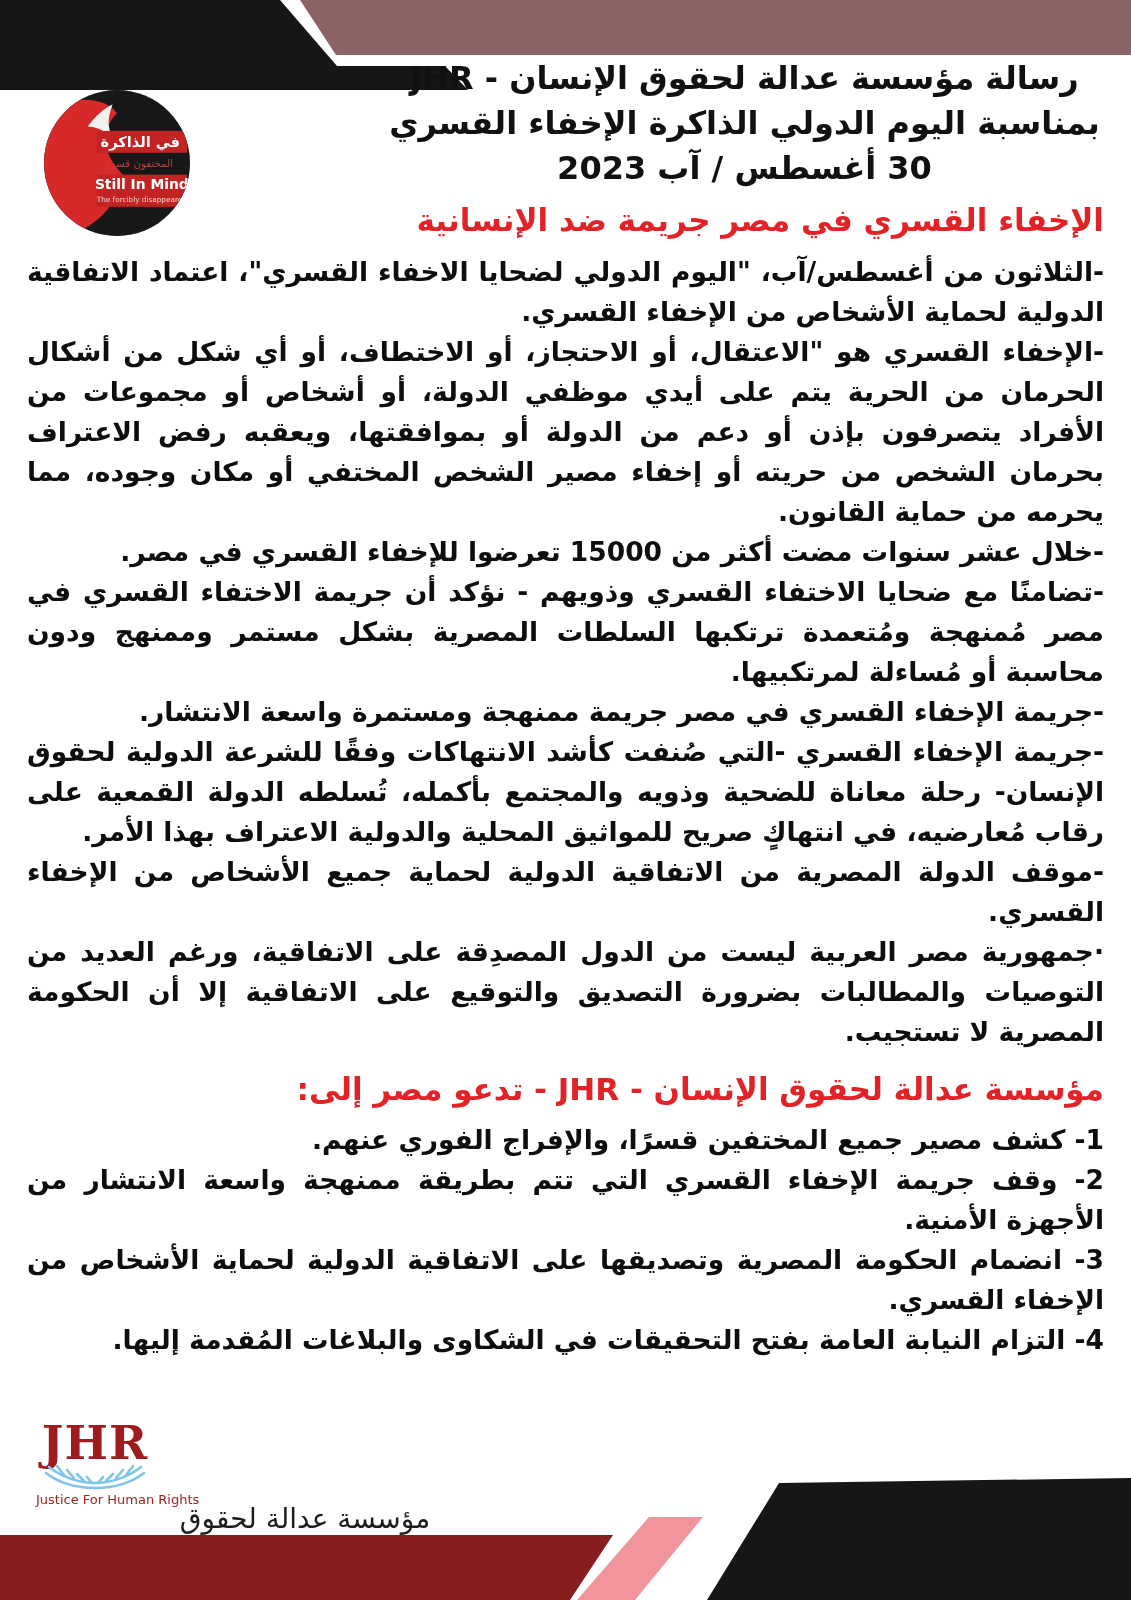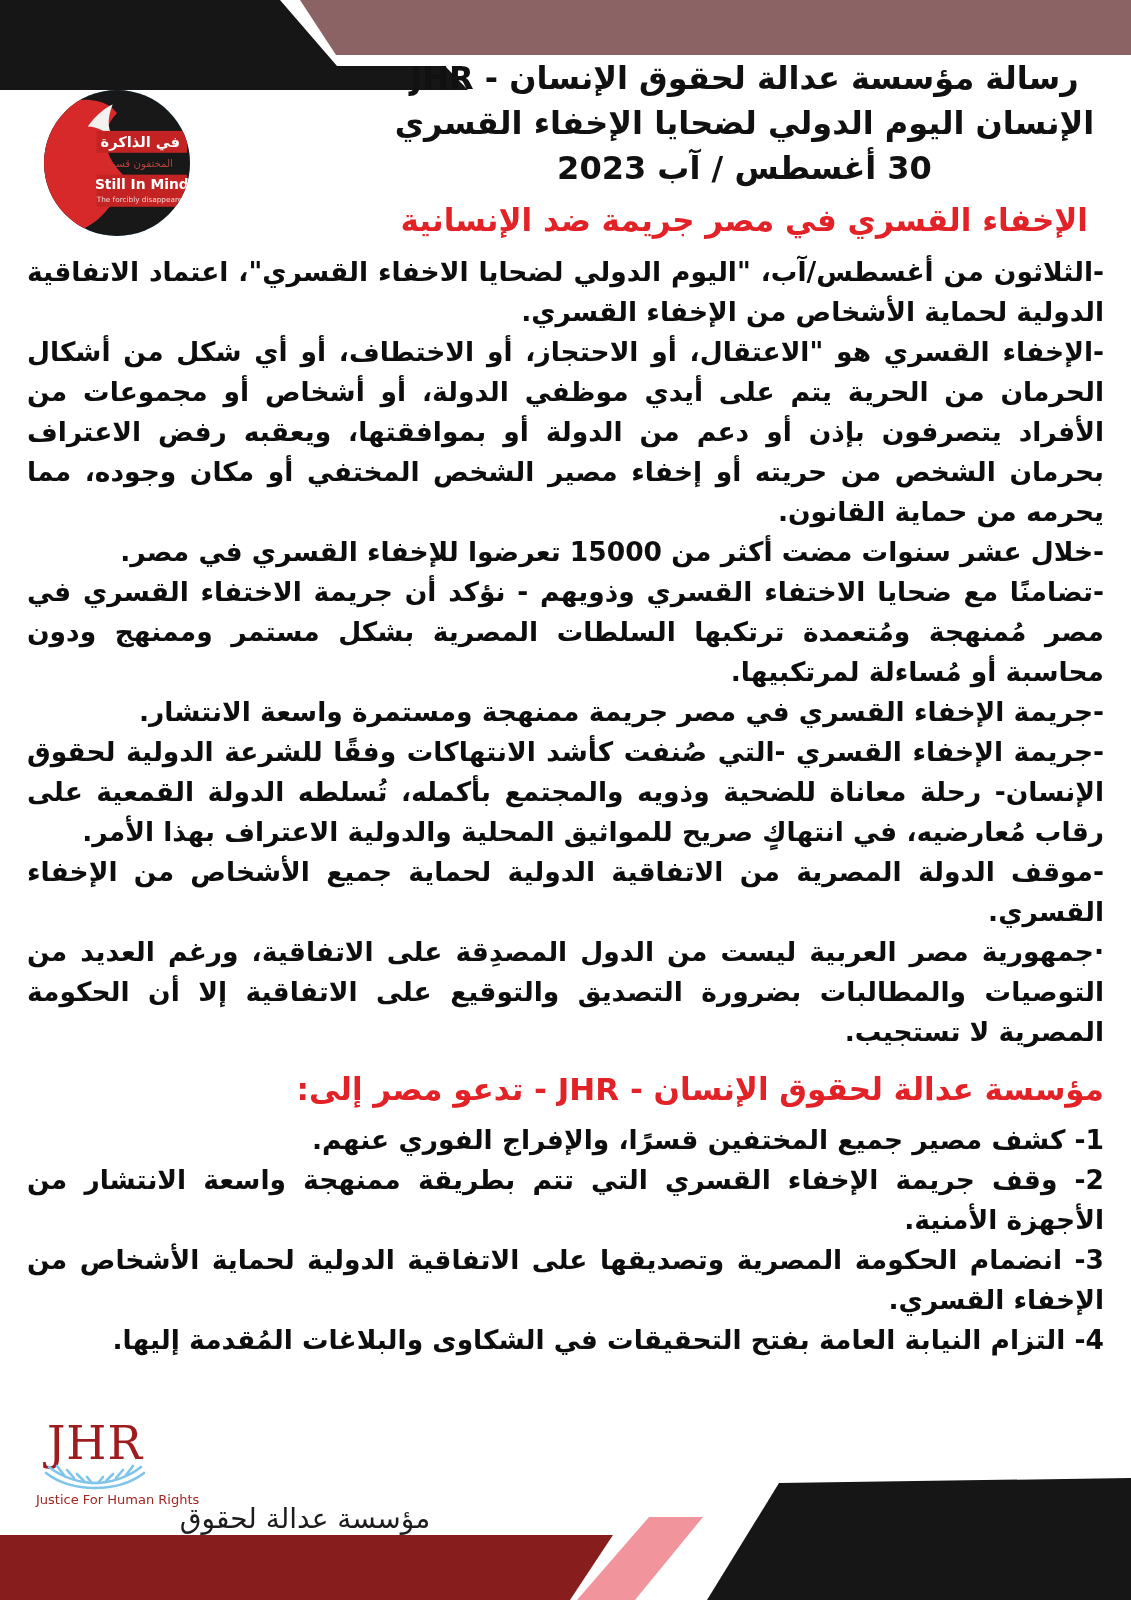--- a/index.html
+++ b/index.html
@@ -13,27 +13,27 @@
   .memorial-logo{position:absolute;left:44px;top:90px;width:146px;height:146px;
                  border-radius:50%;overflow:hidden;background:#7dd3fc;}
 
   
   .title{position:absolute;left:370px;right:12px;top:56px;text-align:center;
          direction:rtl;color:#111;font-weight:700;font-size:32px;line-height:45px;}
 
   
   .content{position:absolute;left:27px;right:27px;top:198px;direction:rtl;color:#0e0e0e;}
   .content p{margin:0;font-size:26.5px;font-weight:700;line-height:40px;text-align:justify;}
-  .red-heading{margin:0 16px 9px;font-size:31px;line-height:45px;color:#e32227;
+  .red-heading{margin:0 0 9px;font-size:31px;line-height:45px;color:#e32227;
                text-align:right;font-weight:700;}
   .red-heading.second{margin:15px 0 8px;}
 
   
   .jhr{position:absolute;left:36px;top:1420px;width:118px;text-align:center;}
-  .jhr-word{font-family:"DejaVu Serif",serif;font-weight:400;font-size:46px;line-height:46px;
+  .jhr-word{font-family:"DejaVu Serif",serif;font-weight:700;font-size:46px;line-height:46px;
             color:#9e1b1e;letter-spacing:1px;}
   .laurel{margin:-4px auto 0;}
   .jhr-cap{font-size:13px;color:#a3251f;white-space:nowrap;}
   .orgname{position:absolute;left:138px;top:1502px;width:334px;text-align:center;
            direction:rtl;font-size:28px;font-weight:400;color:#1c1c1c;}
 </style>
 </head>
 <body>
 
 <div class="page">
@@ -52,21 +52,21 @@
       <text x="66" y="39" text-anchor="middle" font-size="10" font-weight="bold" fill="#ffffff" direction="rtl">في الذاكرة</text>
       <text x="66" y="53" text-anchor="middle" font-size="7" fill="#b8413a" direction="rtl">المختفون قسرا</text>
       <rect x="36" y="58" width="62" height="22" fill="#c32322"></rect>
       <text x="67" y="68" text-anchor="middle" font-size="9.5" font-weight="bold" fill="#ffffff">Still In Mind</text>
       <text x="67" y="77" text-anchor="middle" font-size="5" fill="#efd6d4">The forcibly disappeared</text>
     </svg>
   </div>
 
   <div class="title">
     <div>رسالة مؤسسة عدالة لحقوق الإنسان - JHR</div>
-    <div>الإنسان اليوم الدولي لضحايا الإخفاء القسري</div>
+    <div>بمناسبة اليوم الدولي الذاكرة الإخفاء القسري</div>
     <div>30 أغسطس / آب 2023</div>
   </div>
 
   <div class="content">
     <h1 class="red-heading">الإخفاء القسري في مصر جريمة ضد الإنسانية</h1>
 
     <p>-الثلاثون من أغسطس/آب، "اليوم الدولي لضحايا الاخفاء القسري"، اعتماد الاتفاقية الدولية لحماية الأشخاص من الإخفاء القسري.</p>
     <p>-الإخفاء القسري هو "الاعتقال، أو الاحتجاز، أو الاختطاف، أو أي شكل من أشكال الحرمان من الحرية يتم على أيدي موظفي الدولة، أو أشخاص أو مجموعات من الأفراد يتصرفون بإذن أو دعم من الدولة أو بموافقتها، ويعقبه رفض الاعتراف بحرمان الشخص من حريته أو إخفاء مصير الشخص المختفي أو مكان وجوده، مما يحرمه من حماية القانون.</p>
     <p>-خلال عشر سنوات مضت أكثر من 15000 تعرضوا للإخفاء القسري في مصر.</p>
     <p>-تضامنًا مع ضحايا الاختفاء القسري وذويهم - نؤكد أن جريمة الاختفاء القسري في مصر مُمنهجة ومُتعمدة ترتكبها السلطات المصرية بشكل مستمر وممنهج ودون محاسبة أو مُساءلة لمرتكبيها.</p>

